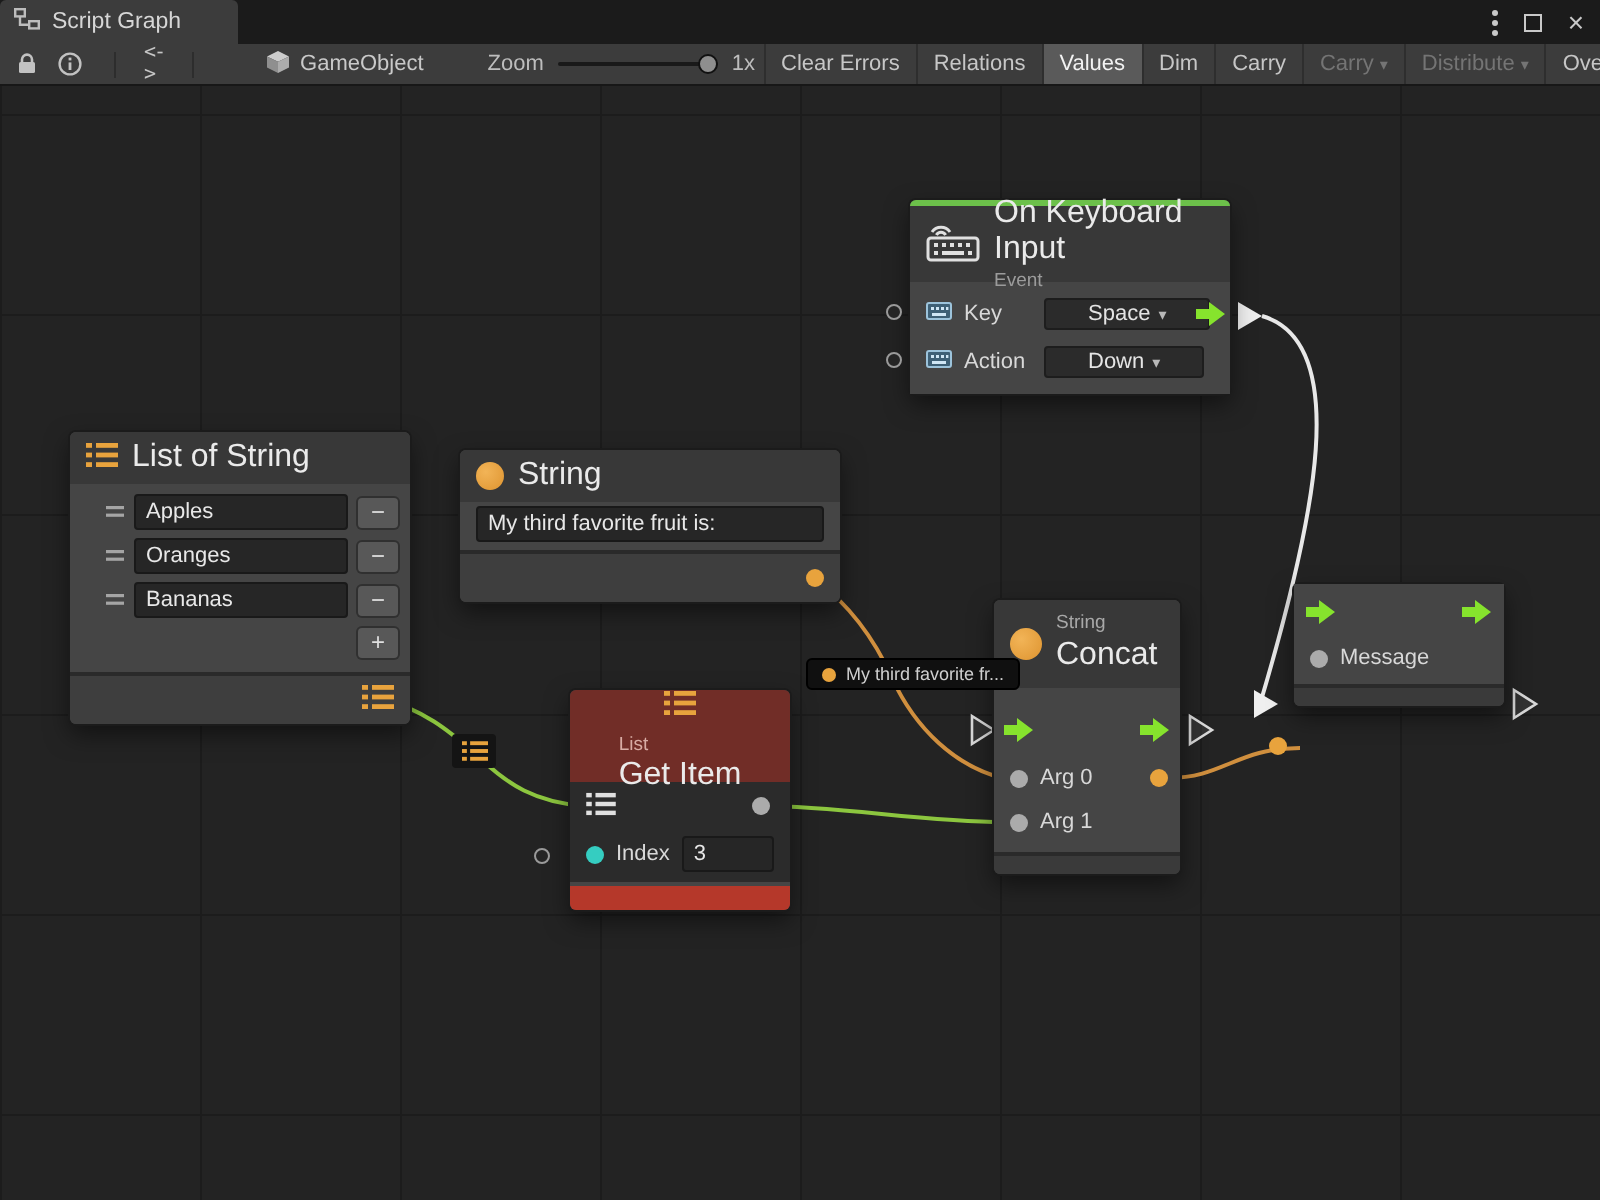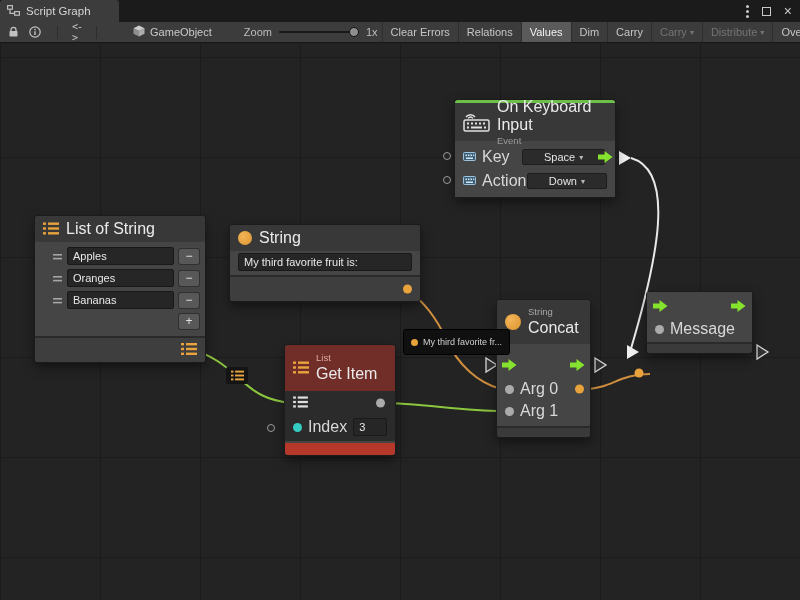--- a/index.html
+++ b/index.html
@@ -56,31 +56,31 @@
 
   
   .node { position:absolute; background:#454545; border-radius:3px;
     box-shadow:0 0 0 1px #1B1B1B, 0 5px 12px rgba(0,0,0,0.5); font-size:11px; }
   .accent-green { height:3px; background:#6CC04A; border-radius:3px 3px 0 0; }
   .nh { display:flex; align-items:center; gap:7px; padding:0 8px; background:#383838; height:26px;
     border-radius:3px 3px 0 0; }
   .nh.kb { height:38px; border-radius:0; }
   .nh.tall { height:44px; }
   .nh.t46 { height:46px; }
-  .nh.red { background:#712D27; }
+  .nh.red { background:#712D27;flex-direction:column; }
   .nt { font-size:16px; color:#EAEAEA; line-height:1.15; }
   .ns { font-size:9.5px; color:#9B9B9B; line-height:1.1; margin-top:1px; }
   .ncat { font-size:9.5px; color:#A8A8A8; line-height:1.1; margin-bottom:1px; }
   .ncat.red { color:#D8ACA4; }
   .nb { background:#454545; padding:4px 0; }
   .nb.dark { background:#2B2B2B; }
   .nb.pt8 { padding-top:8px; }
   .row { position:relative; display:flex; align-items:center; gap:6px; padding:0 8px; }
   .r24 { height:24px; } .r22 { height:22px; } .r26 { height:26px; }
-  .plabel { font-size:16px; color:#D8D8D8; }
+  .plabel { font-size:11px; color:#D8D8D8; }
   .w36 { min-width:34px; }
   .dropdown { display:inline-flex; align-items:center; gap:4px; background:#2B2B2B;
     border:1px solid #1D1D1D; border-radius:2px; padding:1px 21px; font-size:11px; color:#E4E4E4; }
   .field { background:#262626; border:1px solid #191919; border-radius:2px; color:#E8E8E8;
     font-size:11px; padding:1px 5px; min-height:16px; line-height:14px; overflow:hidden; white-space:nowrap; }
   .field.wide { flex:1; margin:0 8px; }
   .field.idx { width:46px; }
   .srow { display:flex; padding:2px 0 4px; }
   .dot { width:9px; height:9px; border-radius:50%; flex:none; }
   .dot.orange { background:#E8A33D; }
@@ -99,21 +99,21 @@
   .lrow { display:flex; align-items:center; gap:5px; height:20px; margin:0 6px 2px 6px; padding-left:12px; }
   .lrow .field { flex:1; }
   .lrow.plus { justify-content:flex-end; height:18px; margin-top:2px; }
   .sqbtn { width:20px; height:15px; background:#585858; border-radius:2px; display:flex; flex:none;
     align-items:center; justify-content:center; font-size:12px; color:#E0E0E0; line-height:1;
     box-shadow:0 0 0 1px #303030; }
   .hollow { position:absolute; width:8px; height:8px; border:1.5px solid #9A9A9A; border-radius:50%;
     background:#252525; }
   .wire-badge { position:absolute; width:22px; height:17px; background:#141414; border-radius:2px;
     display:flex; align-items:center; justify-content:center; }
-  .wire-tip { position:absolute; height:26px; display:flex; align-items:center; gap:5px;
+  .wire-tip { position:absolute; height:16px; display:flex; align-items:center; gap:5px;
     background:#101010; border:1px solid #000; border-radius:3px; padding:0 7px; }
   .tip-text { font-size:9px; color:#CFCFCF; white-space:nowrap; }
 </style>
 </head>
 <body>
 
 <div class="window">
 
   <div class="titlebar">
     <div class="tab">

